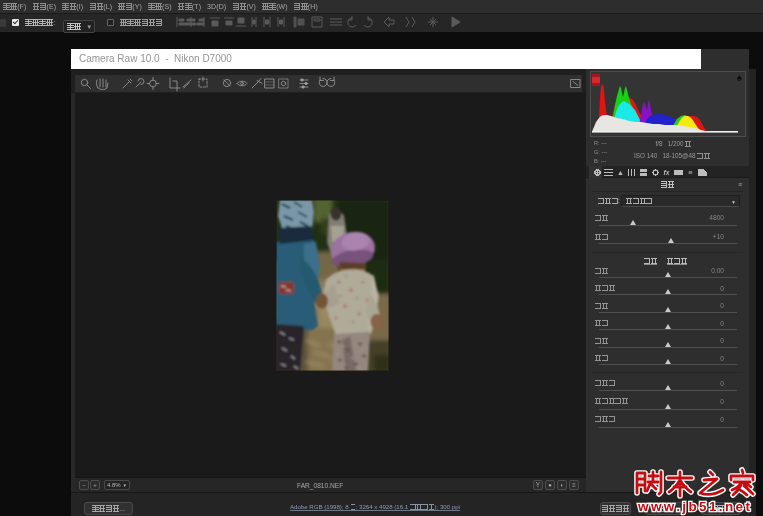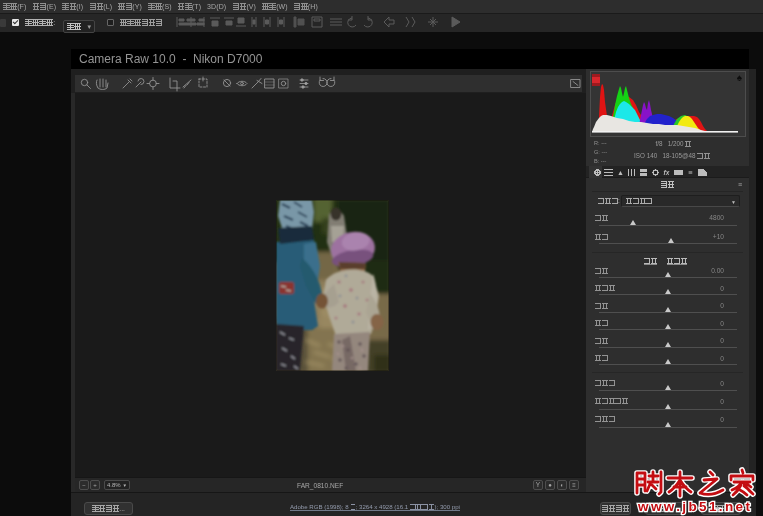--- a/index.html
+++ b/index.html
@@ -17,21 +17,21 @@
 #menubar span{margin-left:6px;letter-spacing:.1px}
 
 #optbar{left:0;top:13px;width:763px;height:19px;background:#262626;border-top:1px solid #1a1a1a;color:#aaaaaa;font-size:7px;line-height:18px;white-space:nowrap}
 .chk{display:inline-block;width:7px;height:7px;background:#e8e8e8;border-radius:1px;vertical-align:-1px;position:relative}
 .chk:after{content:"";position:absolute;left:1px;top:1px;width:4px;height:2px;border-left:1.5px solid #333;border-bottom:1.5px solid #333;transform:rotate(-45deg)}
 .chk.off{background:#1e1e1e;border:1px solid #666}
 .chk.off:after{display:none}
 .dd{display:inline-block;height:13px;background:#222;border:1px solid #444;border-radius:2px;vertical-align:-4px;line-height:11px;padding:0 3px;color:#cfcfcf}
 
 #dlg{left:71px;top:49px;width:678px;height:467px;background:#2e2e2e}
-#titlebar{left:0;top:0;width:678px;height:20px;background:#000000;color:#949494;font-size:12px;line-height:20px;padding-left:8px}
+#titlebar{left:0;top:0;width:630px;height:20px;background:#ffffff;color:#949494;font-size:10px;line-height:20px;padding-left:8px}
 #toolstrip{left:0;top:20px;width:515px;height:24px;background:#1f1f1f}
 #toolrow{left:4px;top:26px;width:507px;height:17px;background:#2f2f2f}
 #imgarea{left:4px;top:44px;width:511px;height:384px;background:#1a1a1a}
 #leftedge{left:0;top:20px;width:4px;height:443px;background:#282828}
 #statusbar{left:4px;top:428px;width:511px;height:15px;background:#262626;border-top:1px solid #161616;color:#7e7e7e;font-size:6.6px;line-height:14px}
 #rpanel{left:515px;top:20px;width:163px;height:423px;background:#2e2e2e;color:#9c9c9c;font-size:6.6px}
 #footer{left:0;top:443px;width:678px;height:24px;background:#242424;border-top:1px solid #161616;color:#b0b0b0;font-size:7px}
 .btn{position:absolute;border:1px solid #4a4a4a;border-radius:3px;background:#313131;color:#b2b2b2;font-size:6.8px;text-align:center}
 
 .srow{position:absolute;left:9px;width:145px;height:8px;color:#9c9c9c}

